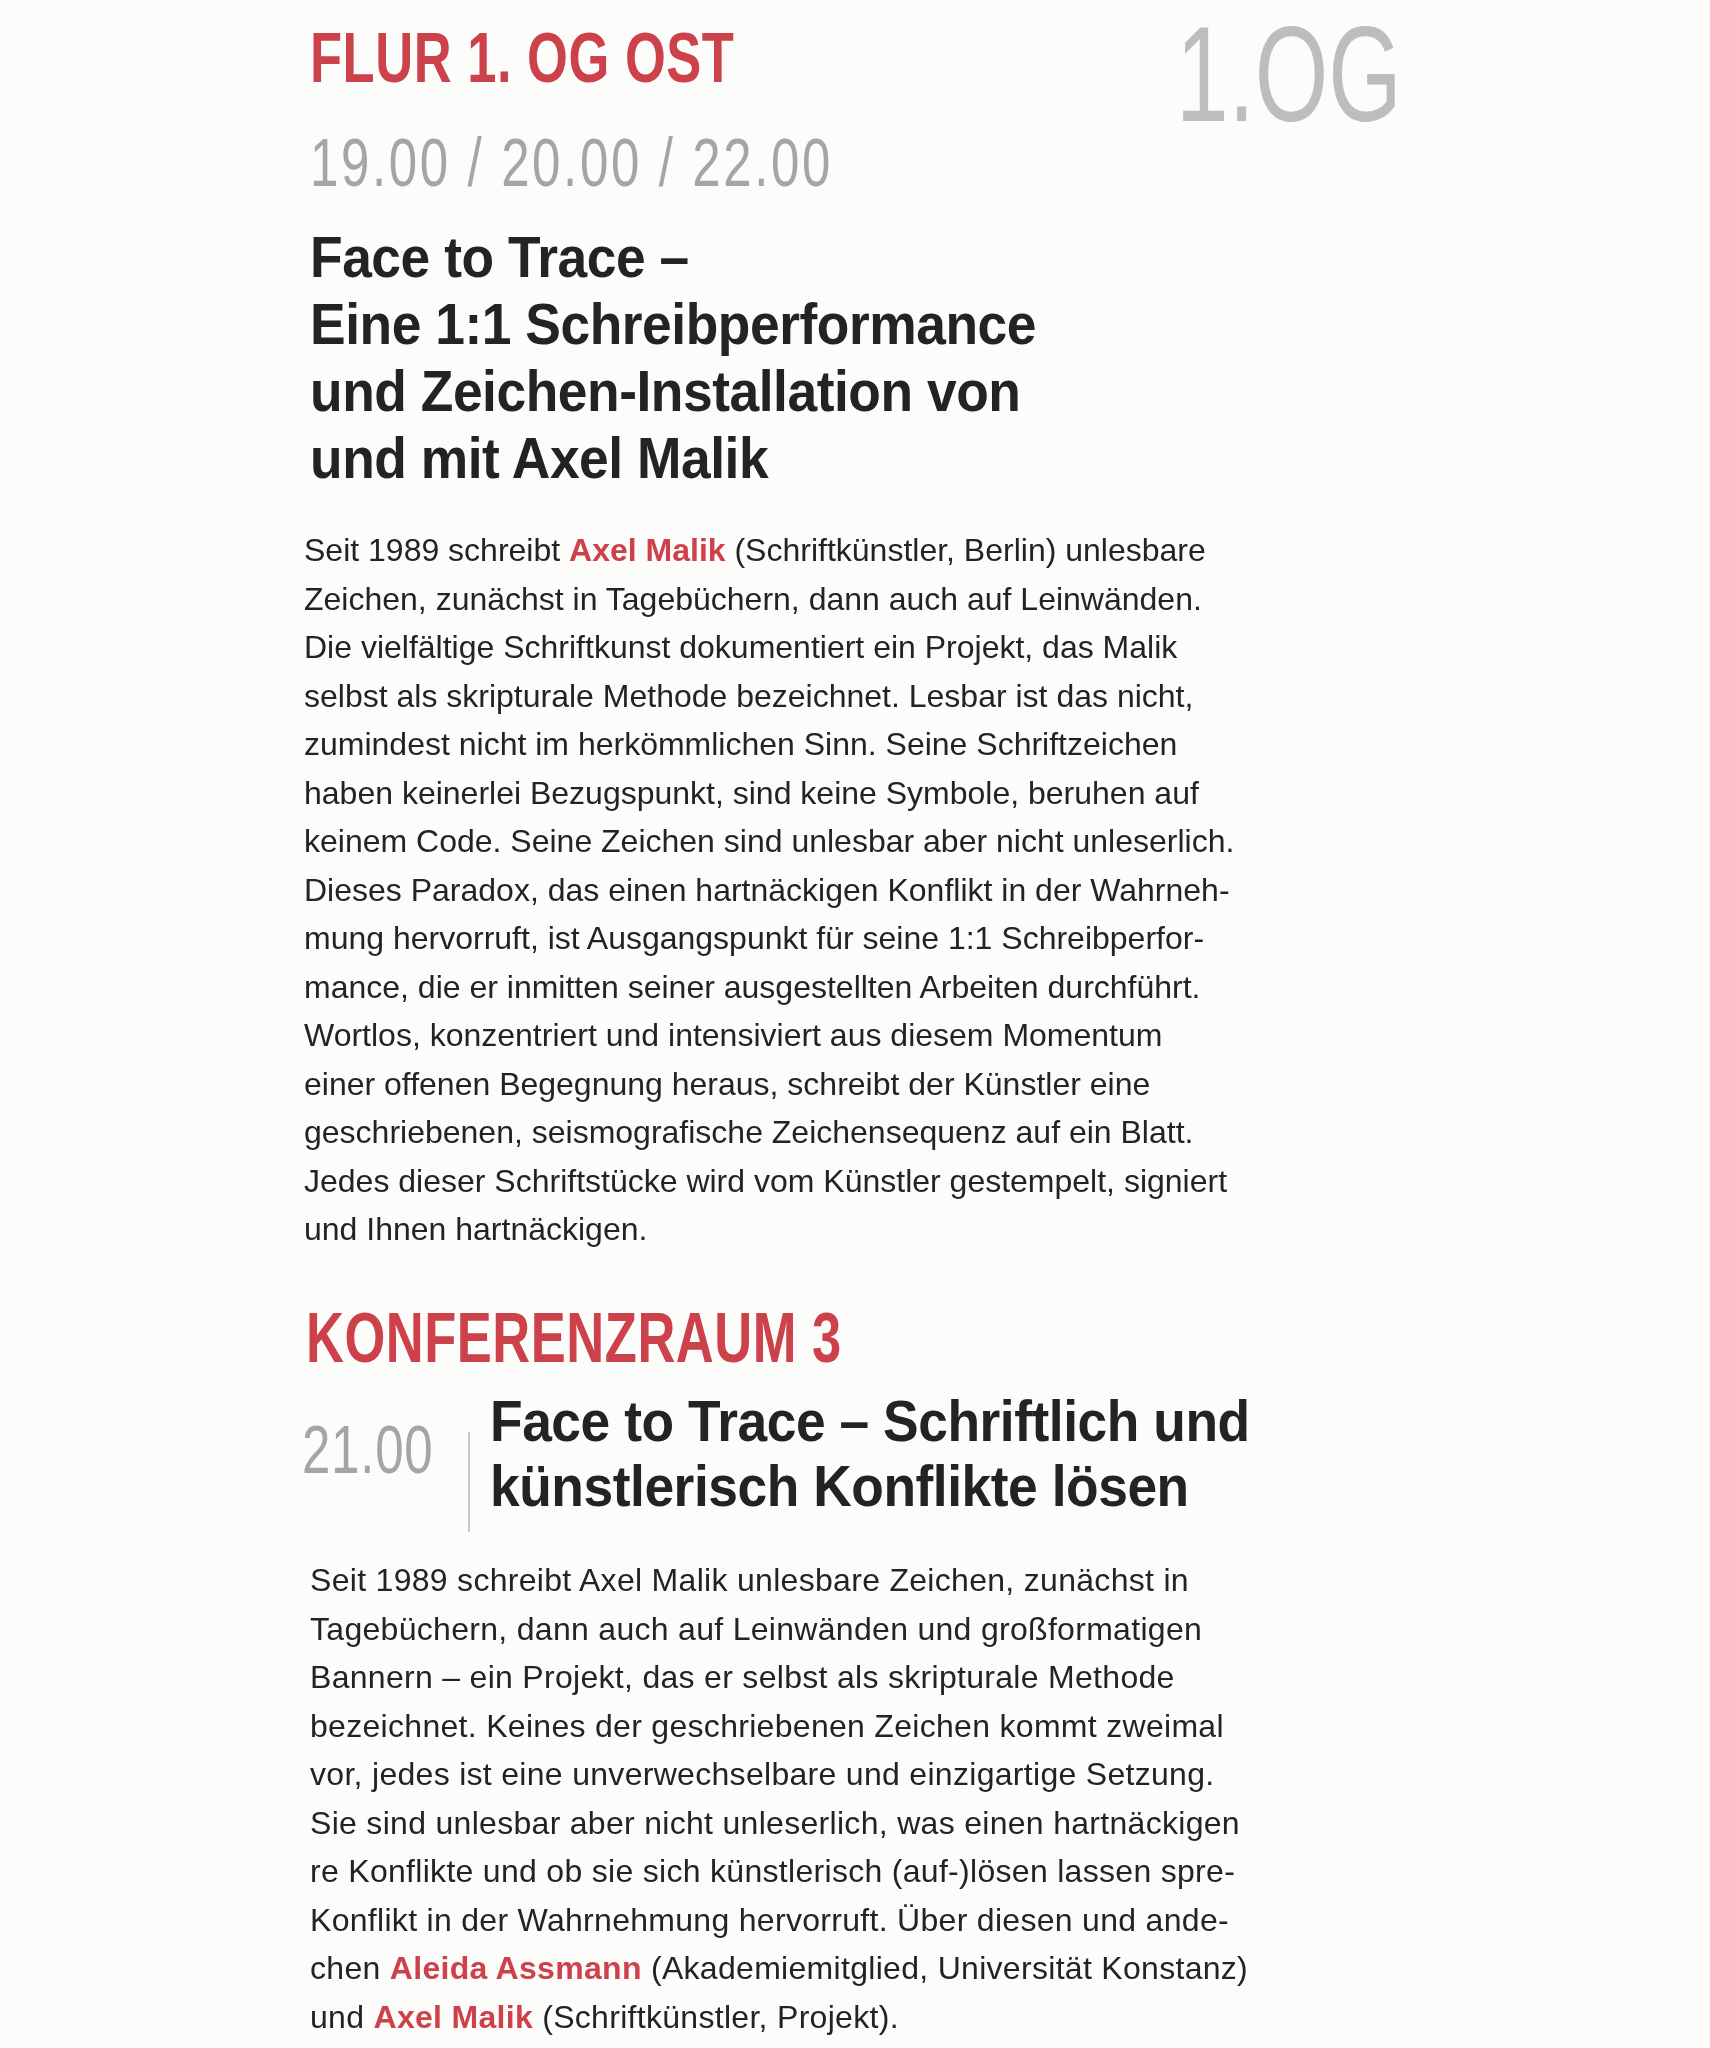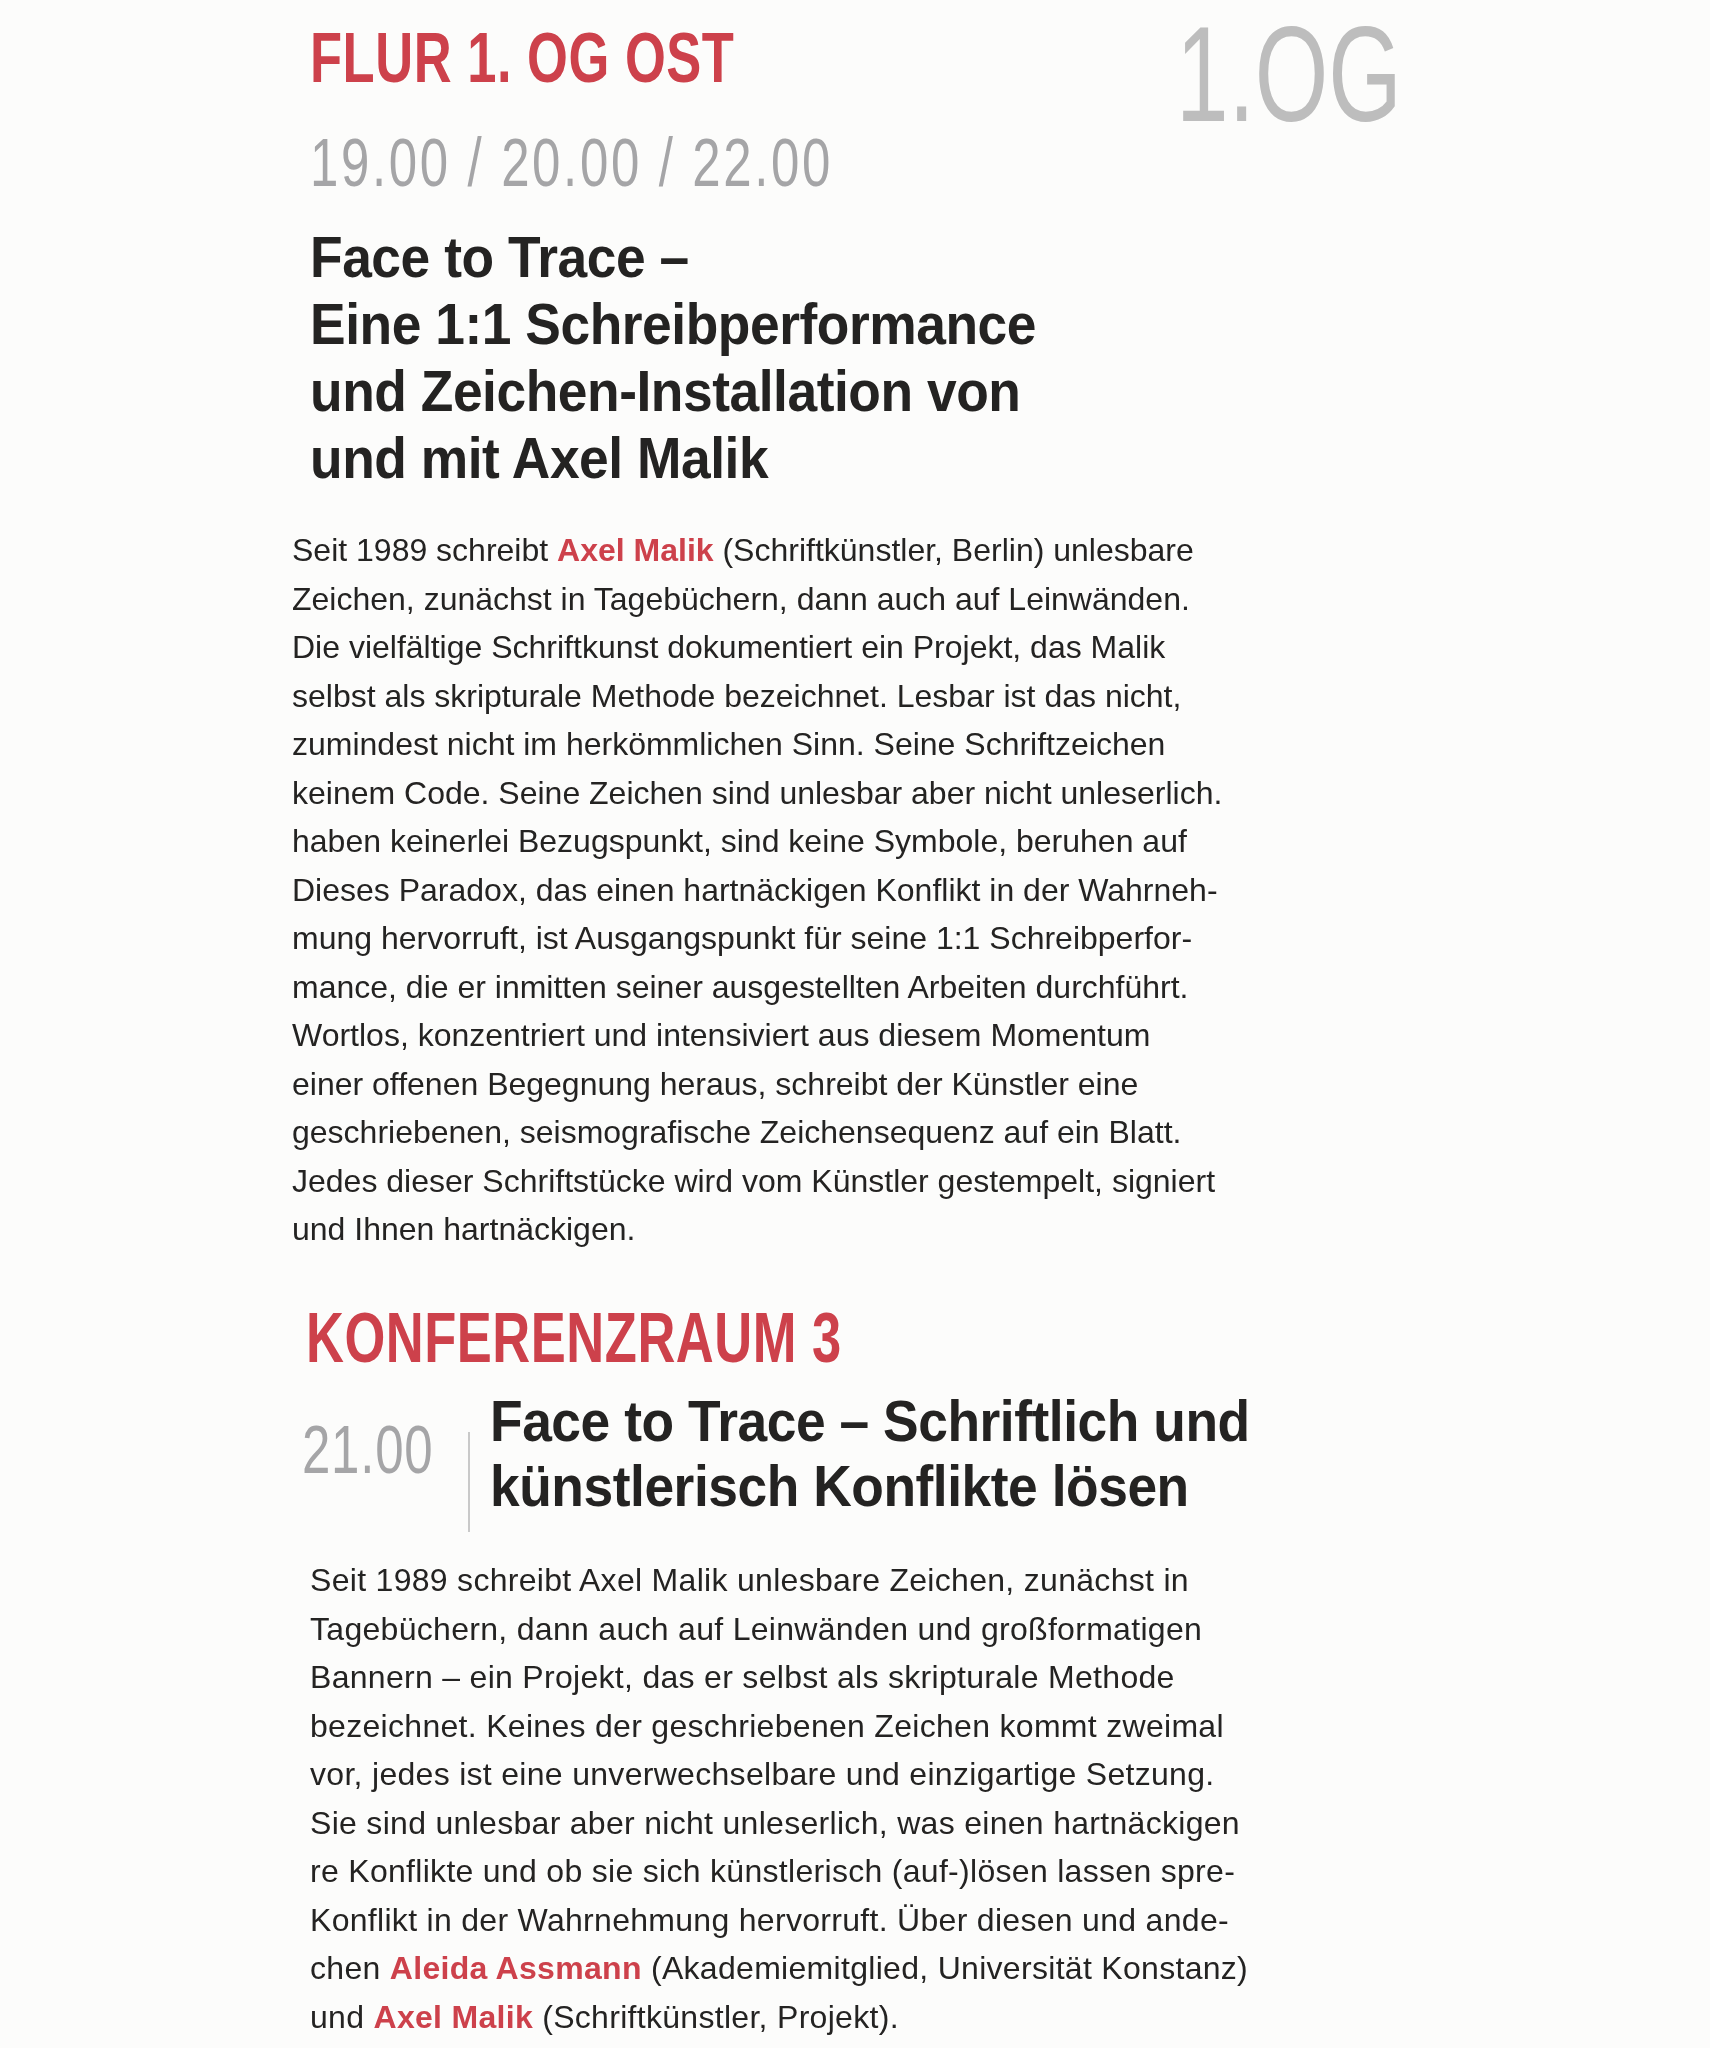--- a/index.html
+++ b/index.html
@@ -65,28 +65,28 @@
 
 <div class="abs floor" style="left:1176px;top:7px;">1.OG</div>
 
 <div class="abs event-title headline" style="left:310px;top:223px;">
     <div class="line"><span>Face to Trace –</span></div>
     <div class="line"><span>Eine 1:1 Schreibperformance</span></div>
     <div class="line"><span>und Zeichen-Installation von</span></div>
     <div class="line"><span>und mit Axel Malik</span></div>
   </div>
 
-<div class="abs body-text" style="left:292px;top:526px;">
+<div class="abs body-text" style="left:304px;top:526px;">
     <div class="line"><span>Seit 1989 schreibt </span><span class="seg-red">Axel Malik</span><span> (Schriftkünstler, Berlin) unlesbare</span></div>
     <div class="line"><span>Zeichen, zunächst in Tagebüchern, dann auch auf Leinwänden.</span></div>
     <div class="line"><span>Die vielfältige Schriftkunst dokumentiert ein Projekt, das Malik</span></div>
     <div class="line"><span>selbst als </span><span class="seg-italic">skripturale Methode</span><span> bezeichnet. Lesbar ist das nicht,</span></div>
     <div class="line"><span>zumindest nicht im herkömmlichen Sinn. Seine Schriftzeichen</span></div>
+    <div class="line"><span>haben keinerlei Bezugspunkt, sind keine Symbole, beruhen auf</span></div>
     <div class="line"><span>keinem Code. Seine Zeichen sind </span><span class="seg-italic">unlesbar</span><span> aber nicht </span><span class="seg-italic">unleserlich</span><span>.</span></div>
-    <div class="line"><span>haben keinerlei Bezugspunkt, sind keine Symbole, beruhen auf</span></div>
     <div class="line"><span>Dieses Paradox, das einen hartnäckigen Konflikt in der Wahrneh-</span></div>
     <div class="line"><span>mung hervorruft, ist Ausgangspunkt für seine 1:1 Schreibperfor-</span></div>
     <div class="line"><span>mance, die er inmitten seiner ausgestellten Arbeiten durchführt.</span></div>
     <div class="line"><span>Wortlos, konzentriert und intensiviert aus diesem Momentum</span></div>
     <div class="line"><span>einer offenen Begegnung heraus, schreibt der Künstler eine</span></div>
     <div class="line"><span>geschriebenen, seismografische Zeichensequenz auf ein Blatt.</span></div>
     <div class="line"><span>Jedes dieser Schriftstücke wird vom Künstler gestempelt, signiert</span></div>
     <div class="line"><span>und Ihnen hartnäckigen.</span></div>
   </div>
 

